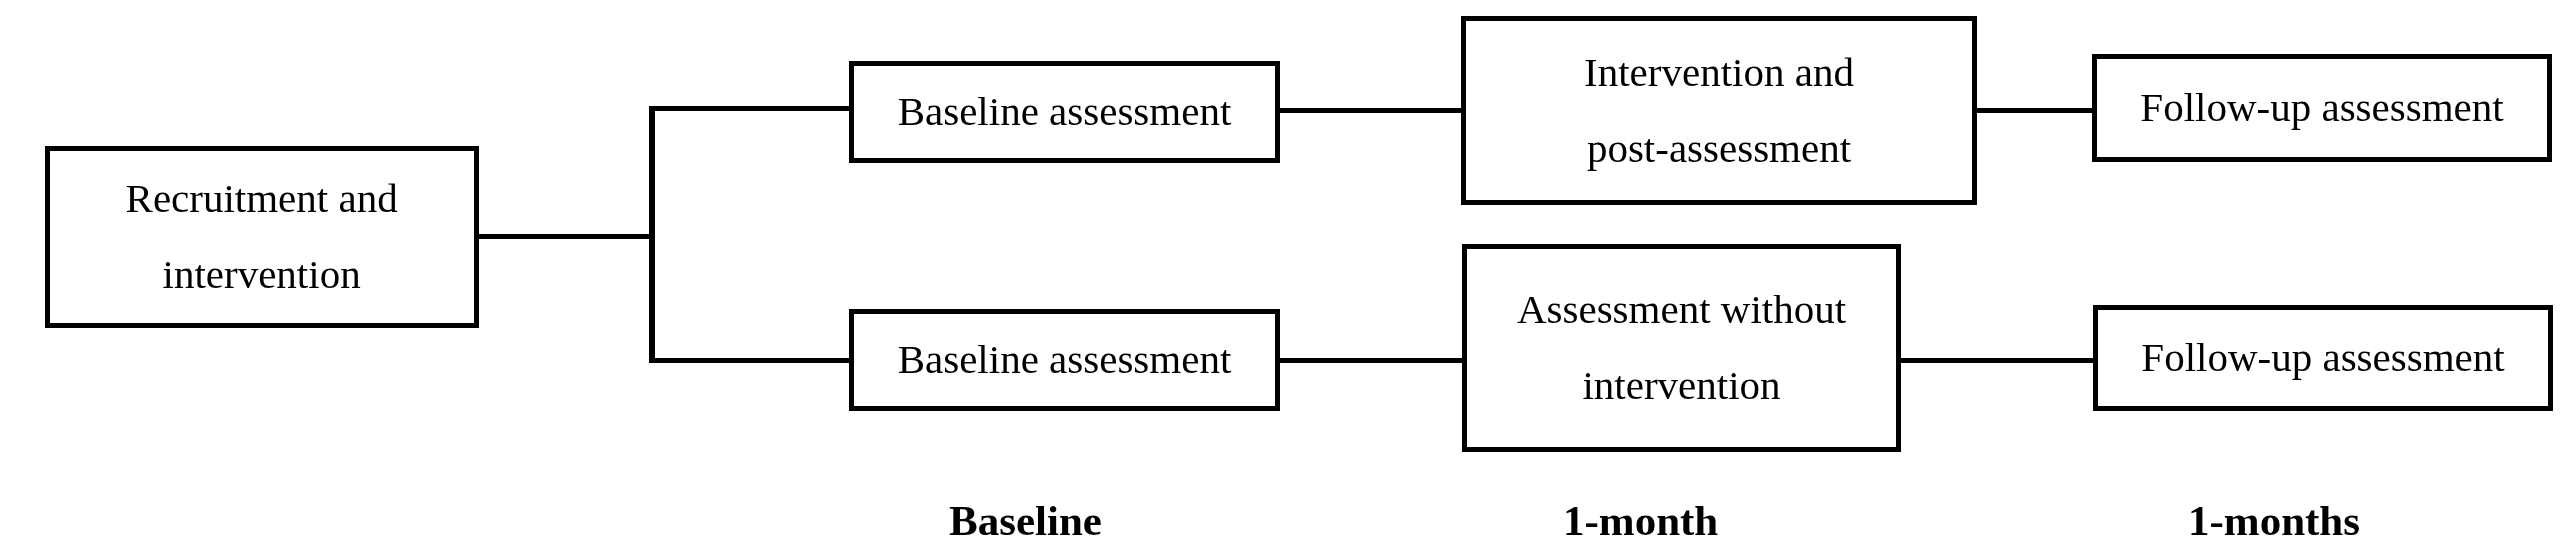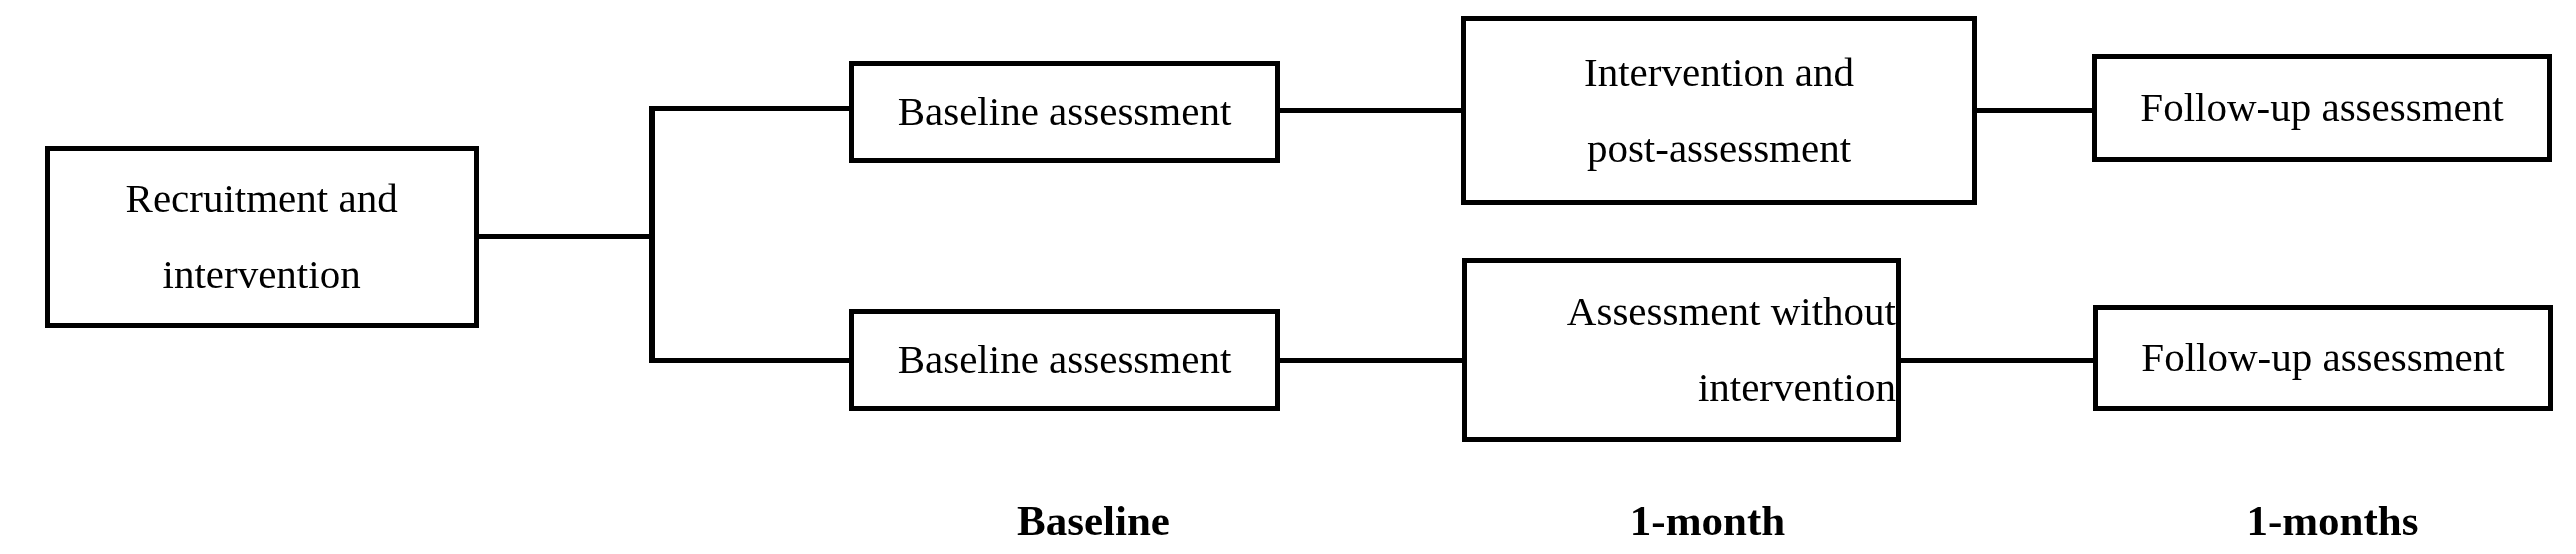--- a/index.html
+++ b/index.html
@@ -31,32 +31,32 @@
     white-space: nowrap;
   }
   .node span { display: block; }
   .connector {
     position: absolute;
     background: #000000;
   }
   .timeline-label {
     position: absolute;
     width: 289px;
-    text-align: center;
+    text-align: left;
     font-size: 43px;
     font-weight: bold;
     line-height: 1;
   }
 
   
   #box-recruitment      { left: 11.6px;   top: 146px; width: 434px; height: 182px; margin-left: 33px; }
   #box-baseline-top     { left: 849px; top: 61px; width: 431px; height: 102px; }
   #box-baseline-bottom  { left: 849px; top: 309px; width: 431px; height: 102px; }
   #box-intervention     { left: 1461px; top: 16px;  width: 516px; height: 189px; }
-  #box-control          { left: 1462px; top: 258px; width: 439px; height: 184px; align-items: flex-end; }
+  #box-control          { left: 1462px; top: 244px; width: 439px; height: 208px; }
   #box-followup-top     { left: 2092px; top: 54px;  width: 460px; height: 108px; }
   #box-followup-bottom  { left: 2093px; top: 305px; width: 460px; height: 106px; }
 
   
   #conn-recruit-out     { left: 446px;  top: 234px; width: 209px; height: 5.2px; }
   #conn-trunk           { left: 649px; top: 106px; width: 5.8px;  height: 257px; }
   #conn-branch-top      { left: 649px; top: 106px; width: 201px; height: 5.2px; }
   #conn-branch-bottom   { left: 649px; top: 358px; width: 201px; height: 5.2px; }
   #conn-mid-top         { left: 1280px; top: 108px; width: 181px; height: 5.2px; }
   #conn-mid-bottom      { left: 1280px; top: 358px; width: 182px; height: 5.2px; }

